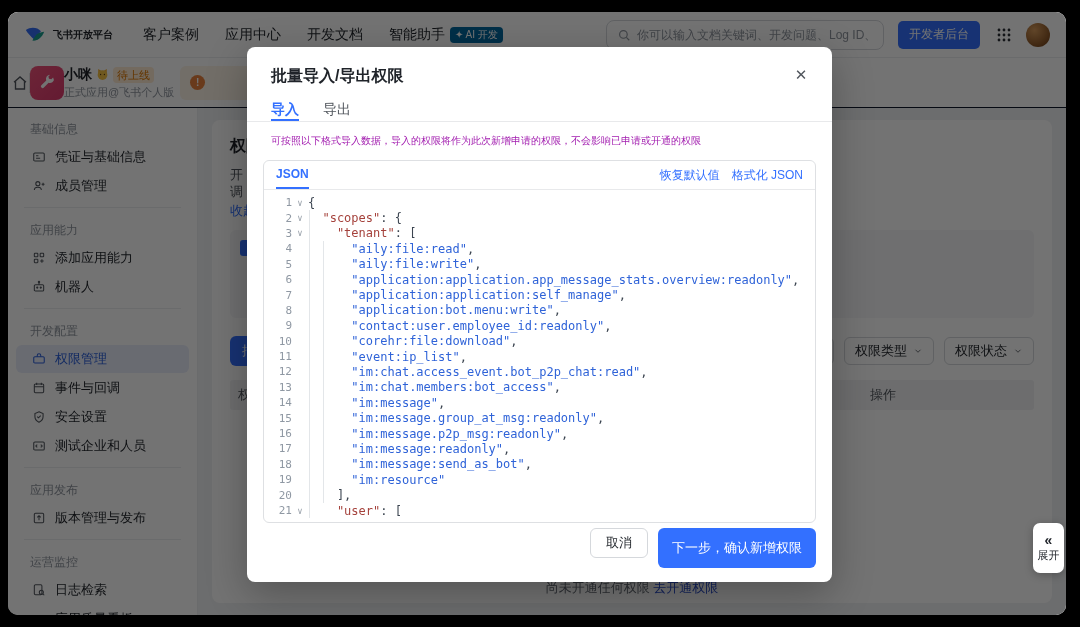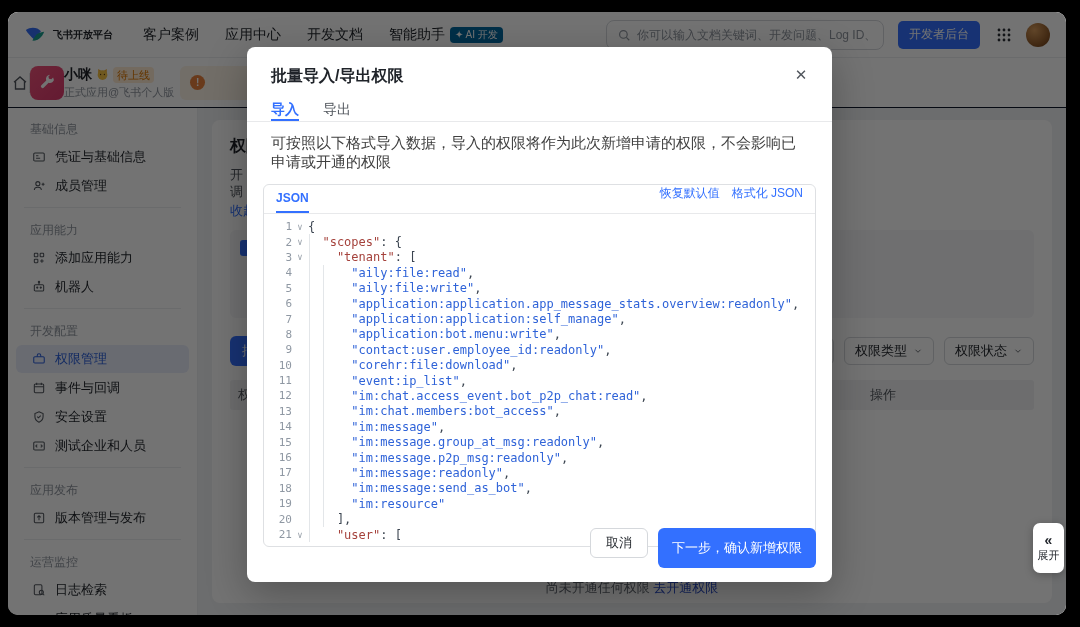--- a/index.html
+++ b/index.html
@@ -82,23 +82,23 @@
   
   .dim { position:absolute; inset:0; background:rgba(0,0,0,0.55); z-index:40; }
   .modal { position:absolute; left:239px; top:35px; width:585px; height:535px; background:#fff;
     border-radius:8px; z-index:50; box-shadow:0 12px 40px rgba(0,0,0,0.28); }
   .m-title { padding:19px 24px 0; font-size:16px; font-weight:bold; }
   .m-close { position:absolute; top:17px; right:20px; font-size:15px; color:#51565d; cursor:pointer;
     width:22px; height:22px; display:flex; align-items:center; justify-content:center; }
   .m-tabs-wrap { margin-top:14px; border-bottom:1px solid #e8e9eb; padding:0 24px; display:flex; gap:24px; }
   .m-tab { font-size:14px; color:#51565d; cursor:pointer; border-bottom:2px solid transparent; }
   .m-tab.active { color:#3370ff; border-bottom-color:#3370ff; font-weight:bold; }
-  .m-desc { padding:12px 24px 0; font-size:15px; color:#404040; }
+  .m-desc { padding:12px 24px 0; font-size:10px; color:#a21caf; }
   .editor { margin:12px 16px 0; border:1px solid #dee0e3; border-radius:6px; overflow:hidden; }
-  .e-head { height:29px; display:flex; align-items:flex-start; padding:0 12px; border-bottom:1px solid #e8e9eb;gap:12px; }
+  .e-head { height:29px; display:flex; align-items:center; padding:0 12px; border-bottom:1px solid #e8e9eb;gap:12px; }
   .e-lang { font-size:12px; color:#3370ff; font-weight:bold; height:100%; display:flex;
     align-items:center; border-bottom:2px solid #3370ff; cursor:pointer; }
   .e-links { margin-left:auto; display:flex; gap:12px; font-size:12px; color:#3370ff; }
   .e-links span { cursor:pointer; }
   .e-body { position:relative; height:332px; padding-top:5px;
     font-family:"DejaVu Sans Mono","Liberation Mono",monospace; font-size:12px; overflow:hidden; }
   .cl { display:flex; align-items:center; height:15.4px; }
   .ln { width:28px; text-align:right; color:#8f98a3; flex-shrink:0; font-size:11px; }
   .fold { width:16px; text-align:center; color:#9aa2ab; font-size:9px; flex-shrink:0; }
   .ct { white-space:pre; }

